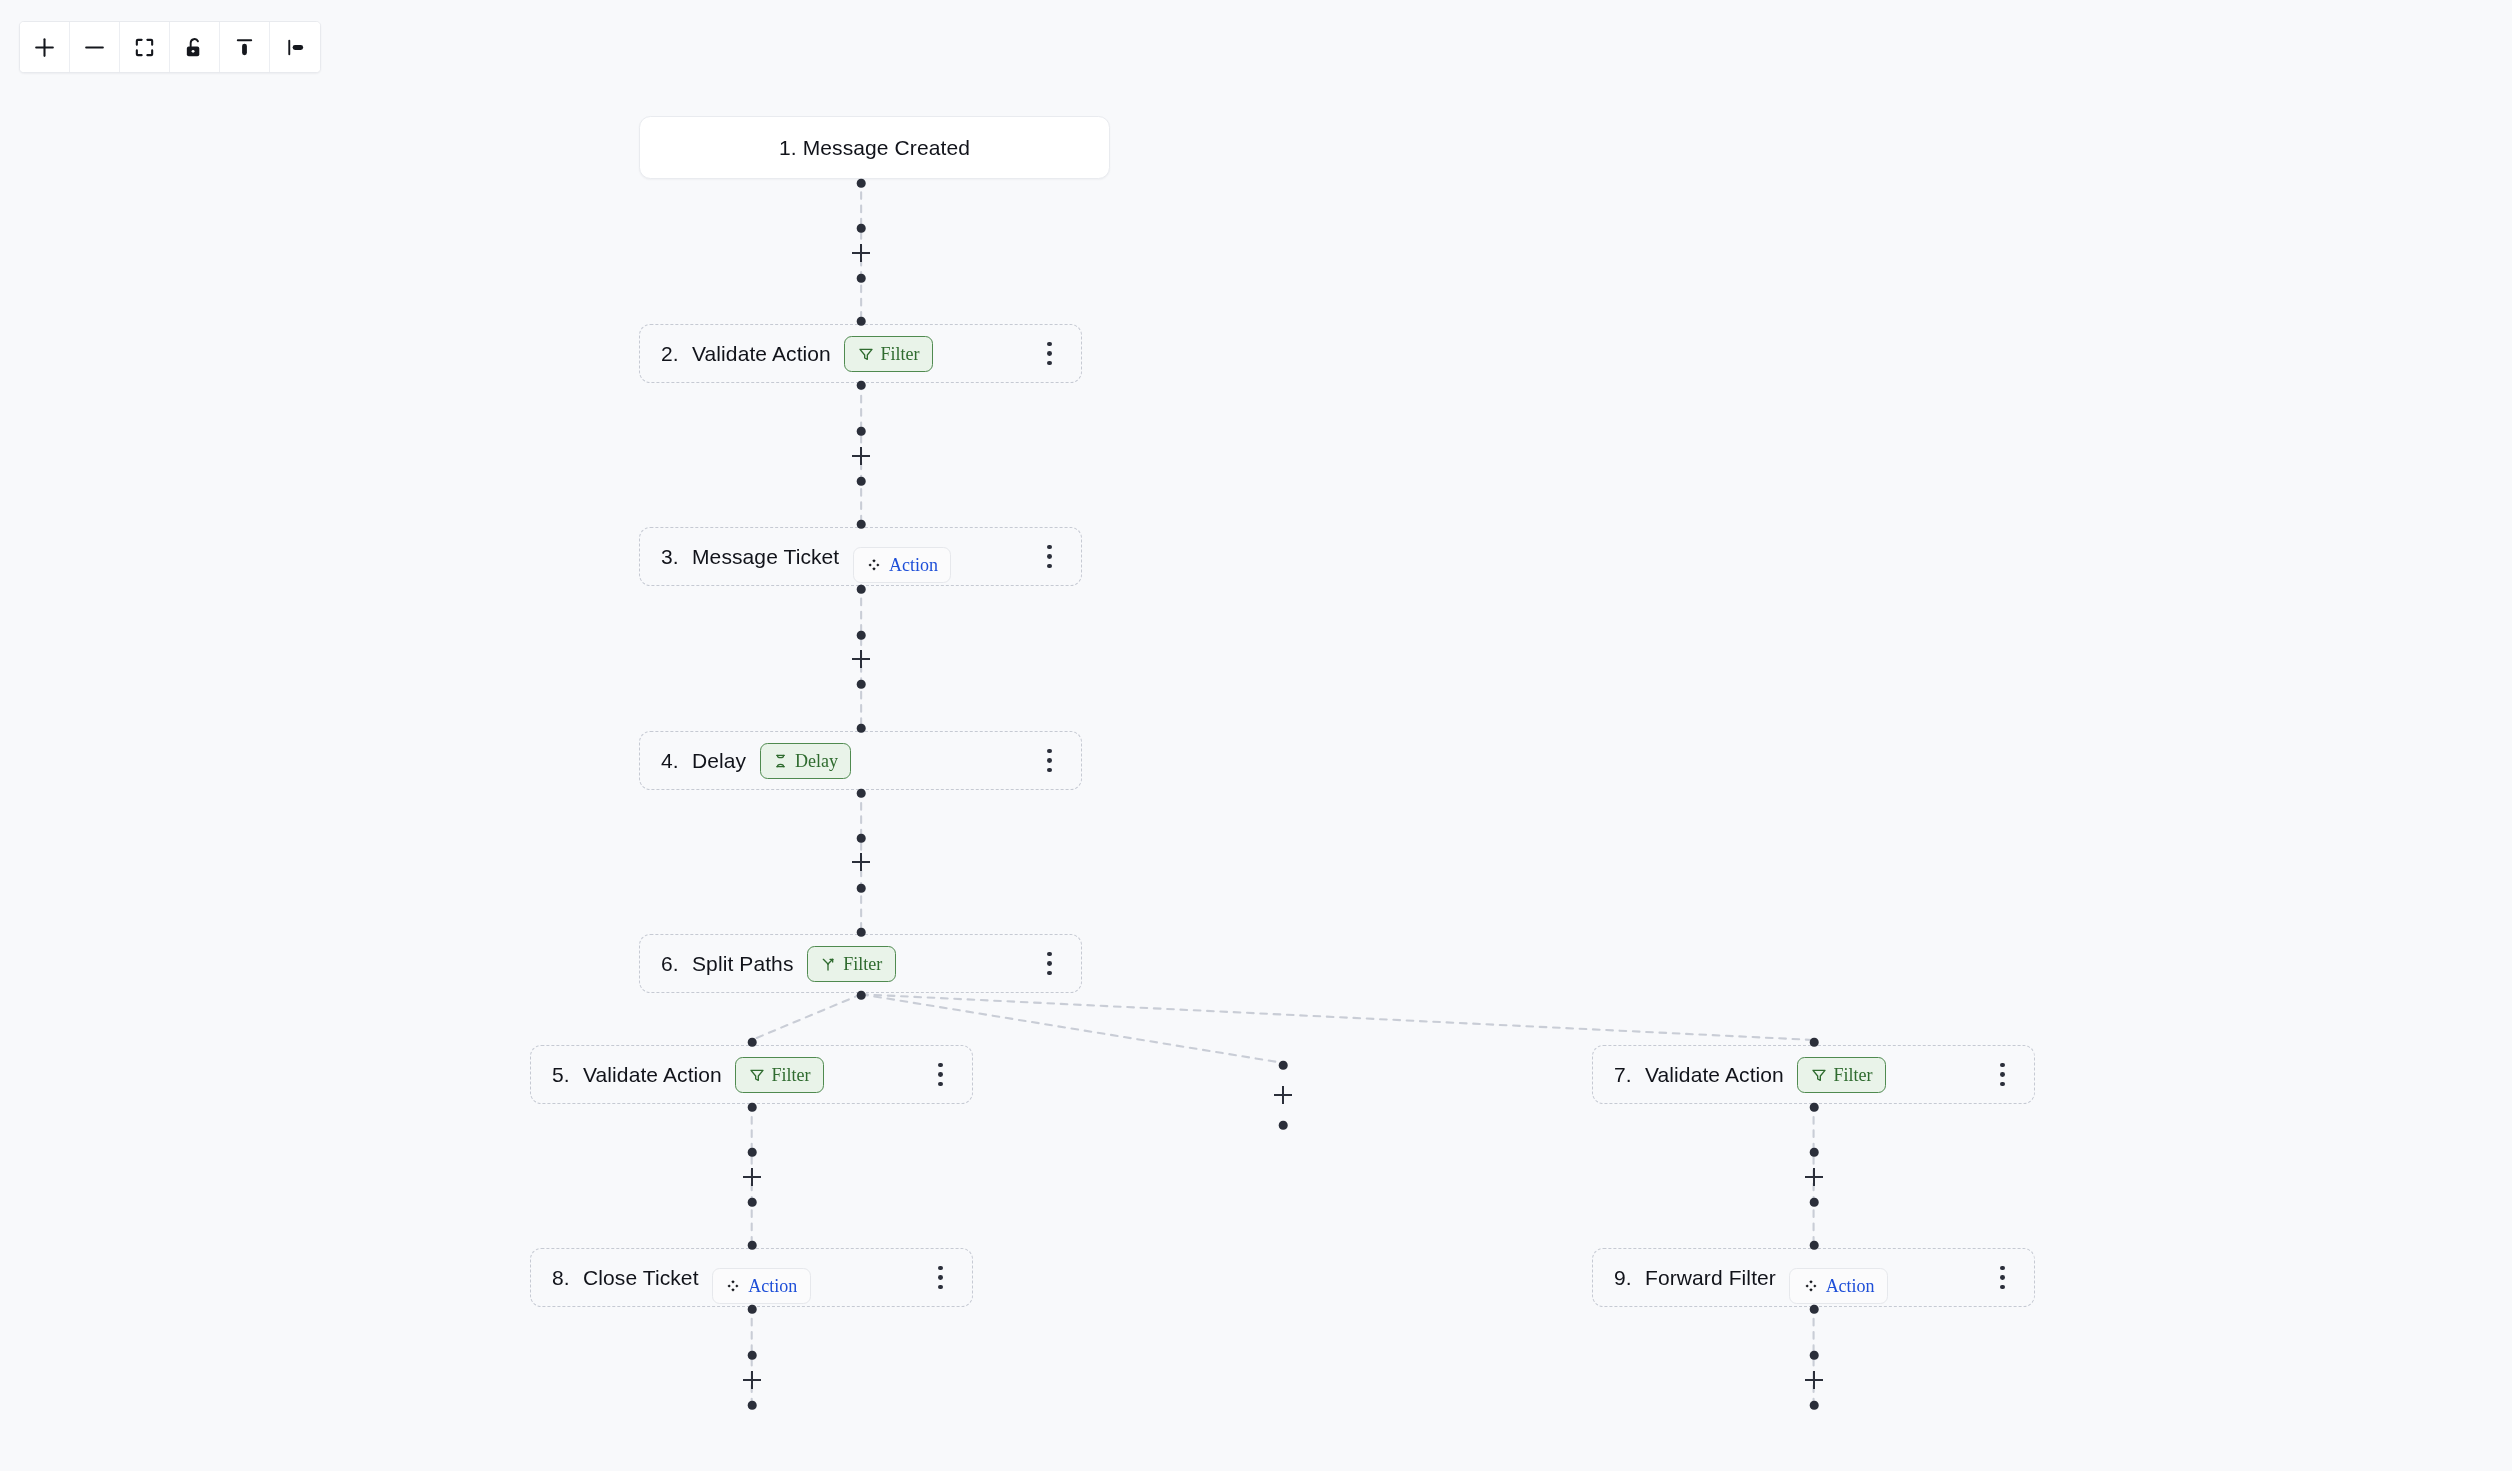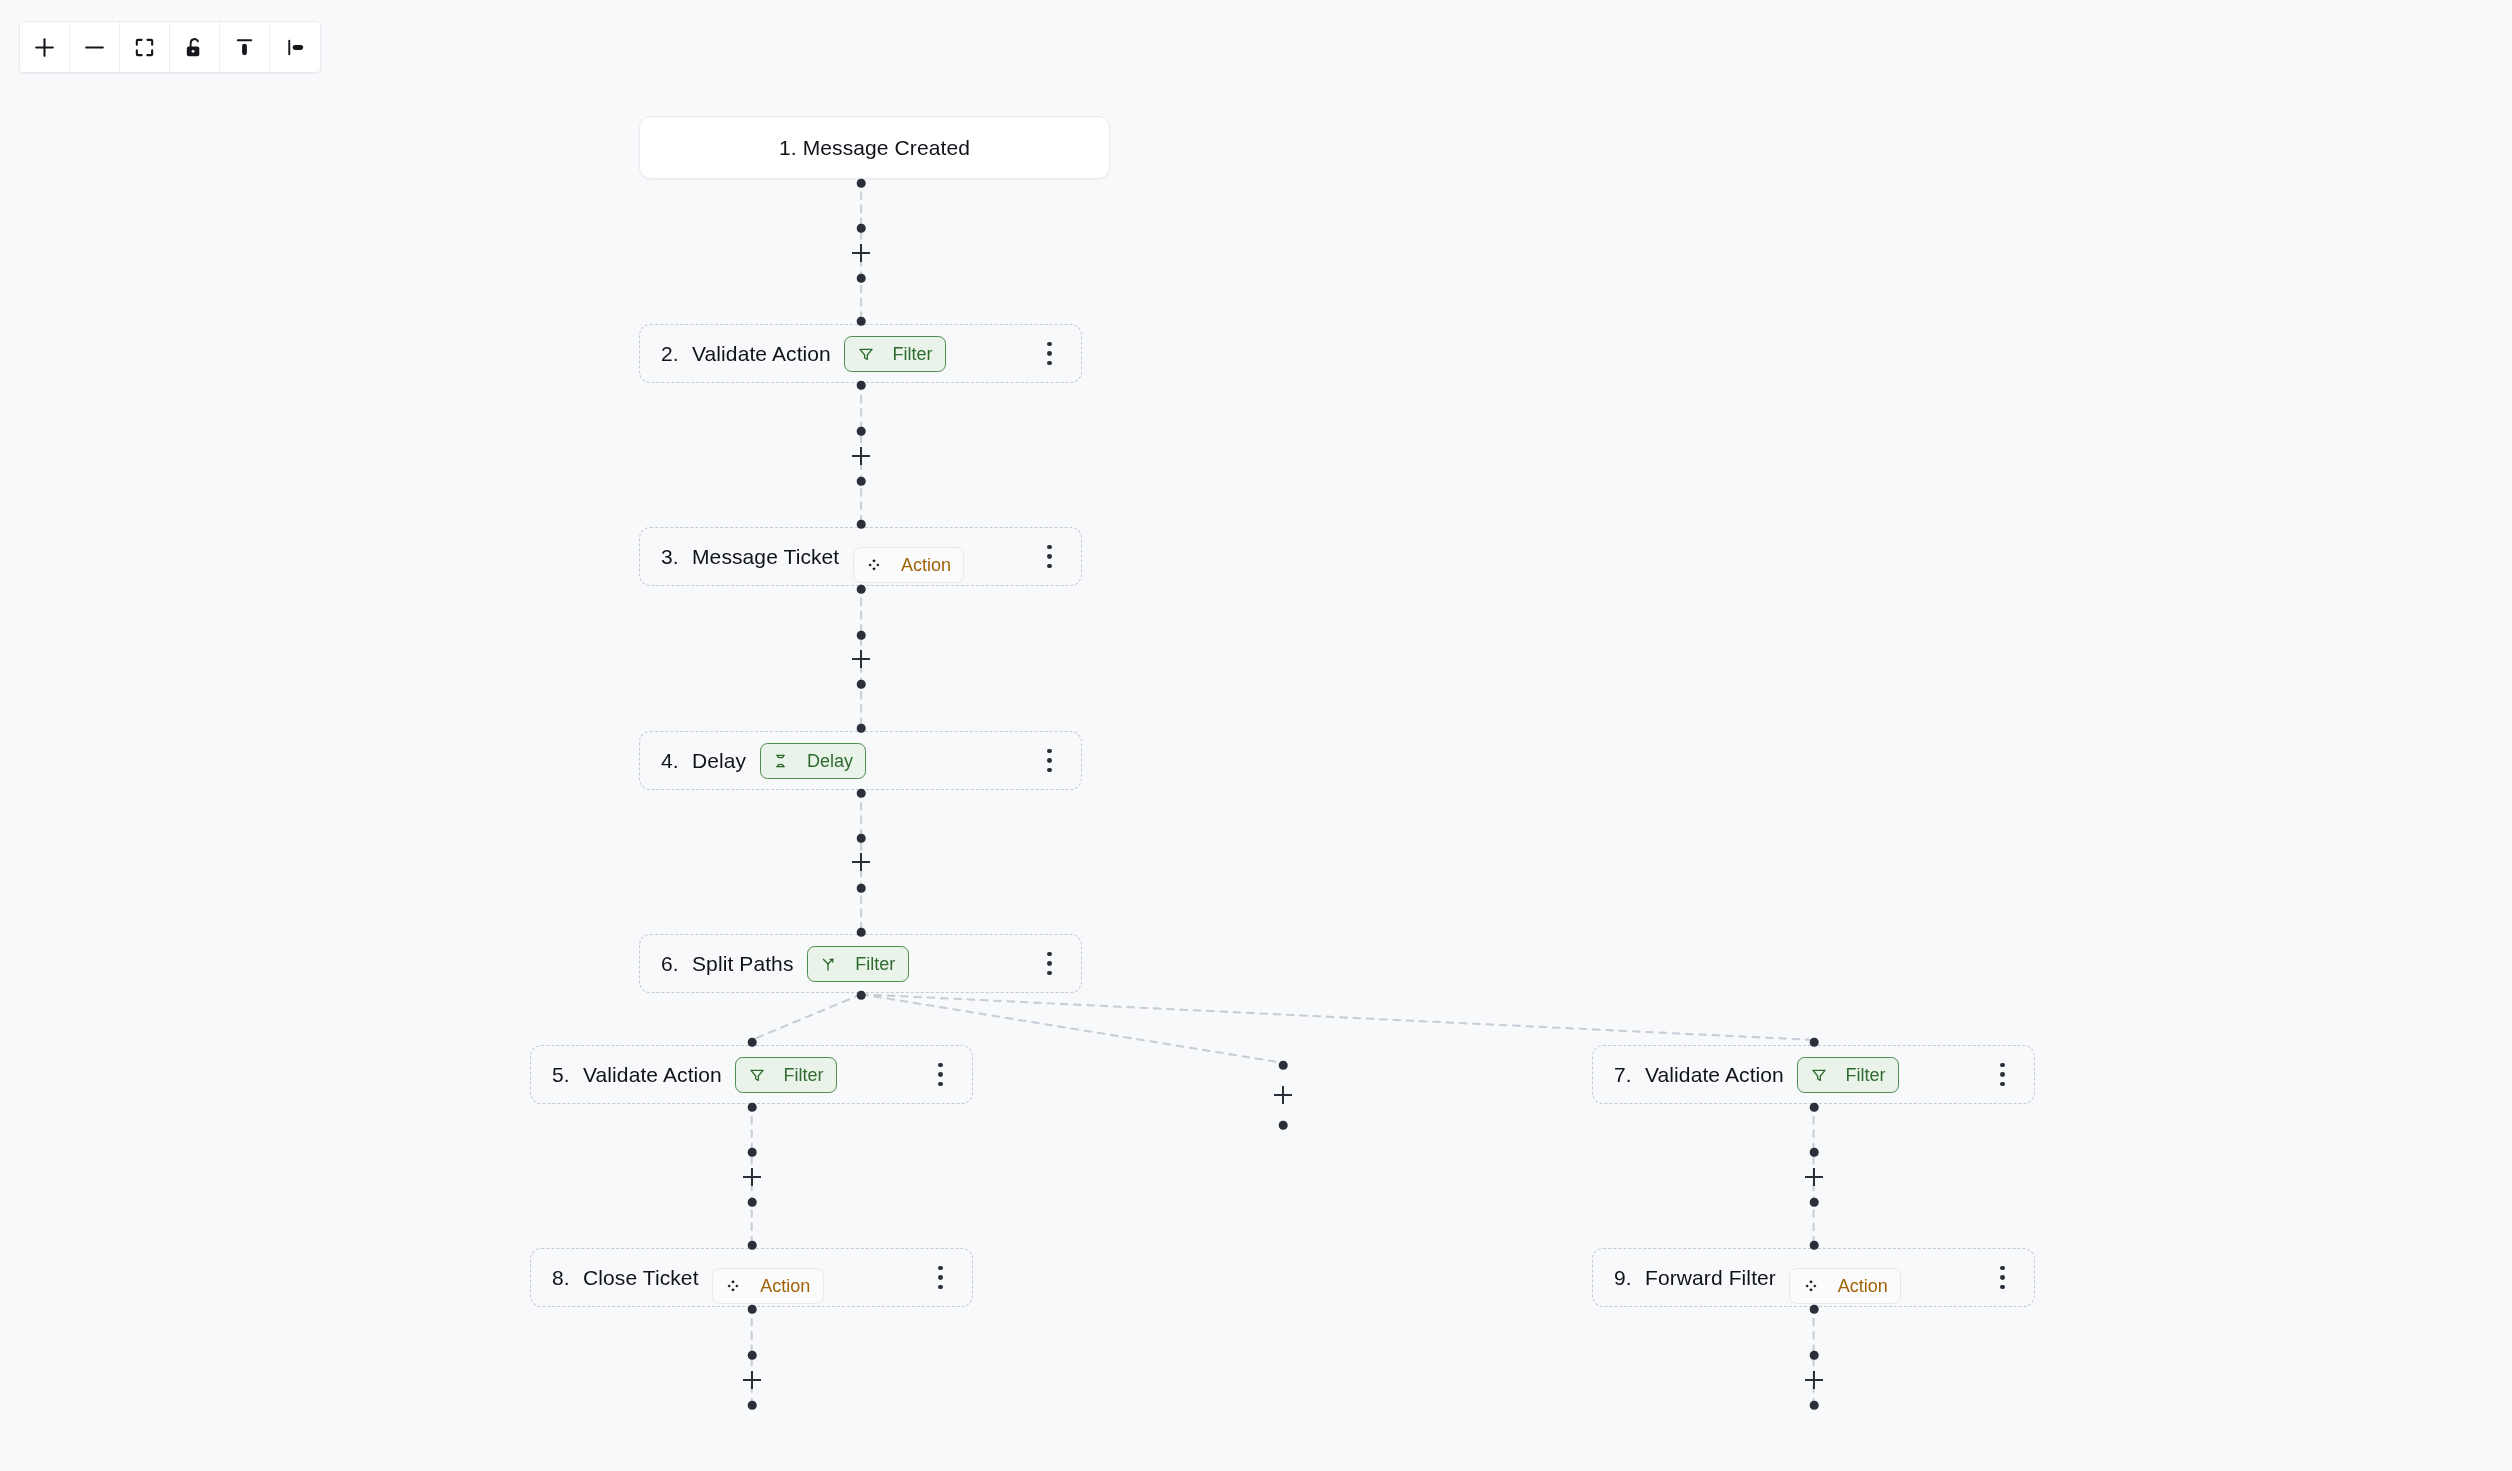--- a/index.html
+++ b/index.html
@@ -97,39 +97,40 @@
   .trigger-title {
     font-size: 21px;
     color: #11131a;
     font-weight: 400;
     letter-spacing: 0.1px;
   }
 
   .badge {
     display: inline-flex;
     align-items: center;
-    gap: 19px;
+    gap: 7px;
     height: 36px;
     padding: 0 12.4px;
     border-radius: 7.6px;
     font-size: 18px;
     line-height: 1;
     white-space: nowrap;
+    font-family: Liberation Serif, serif;
   }
   .badge svg { display: block; flex: 0 0 auto; }
 
   .badge.green {
     background: #e9f3e9;
     border: 1.3px solid #4f8a4f;
     color: #2f6b2f;
   }
   .badge.neutral {
     background: #fbfbfc;
     border: 1.3px solid #e6e8ec;
-    color: #a16207;
+    color: #1d4ed8;
     margin-top: 16px;
   }
 
   .kebab {
     position: absolute;
     right: 17px;
     top: 50%;
     transform: translateY(-50%);
     width: 28.5px;
     height: 32px;

